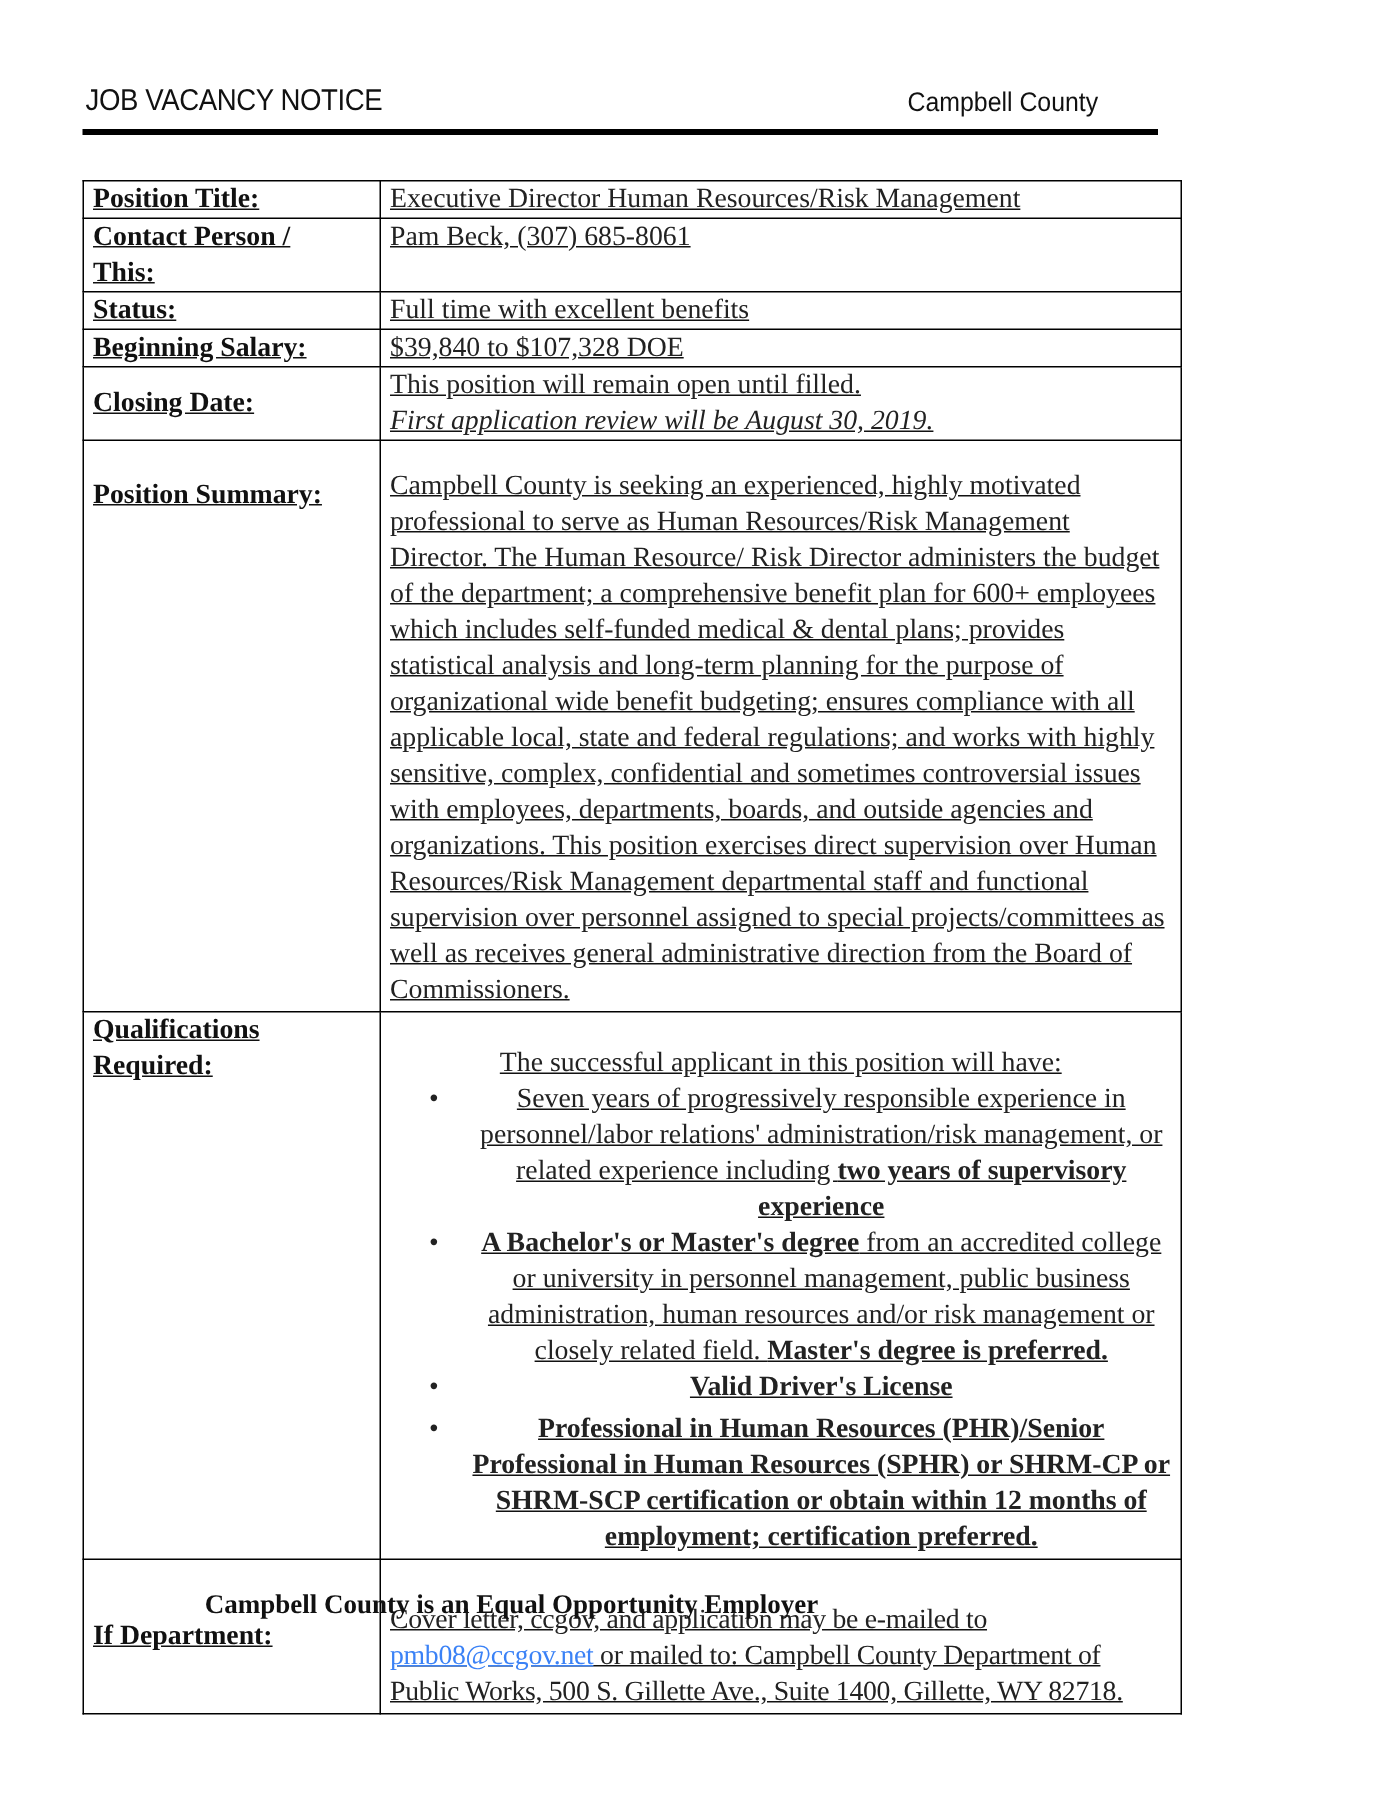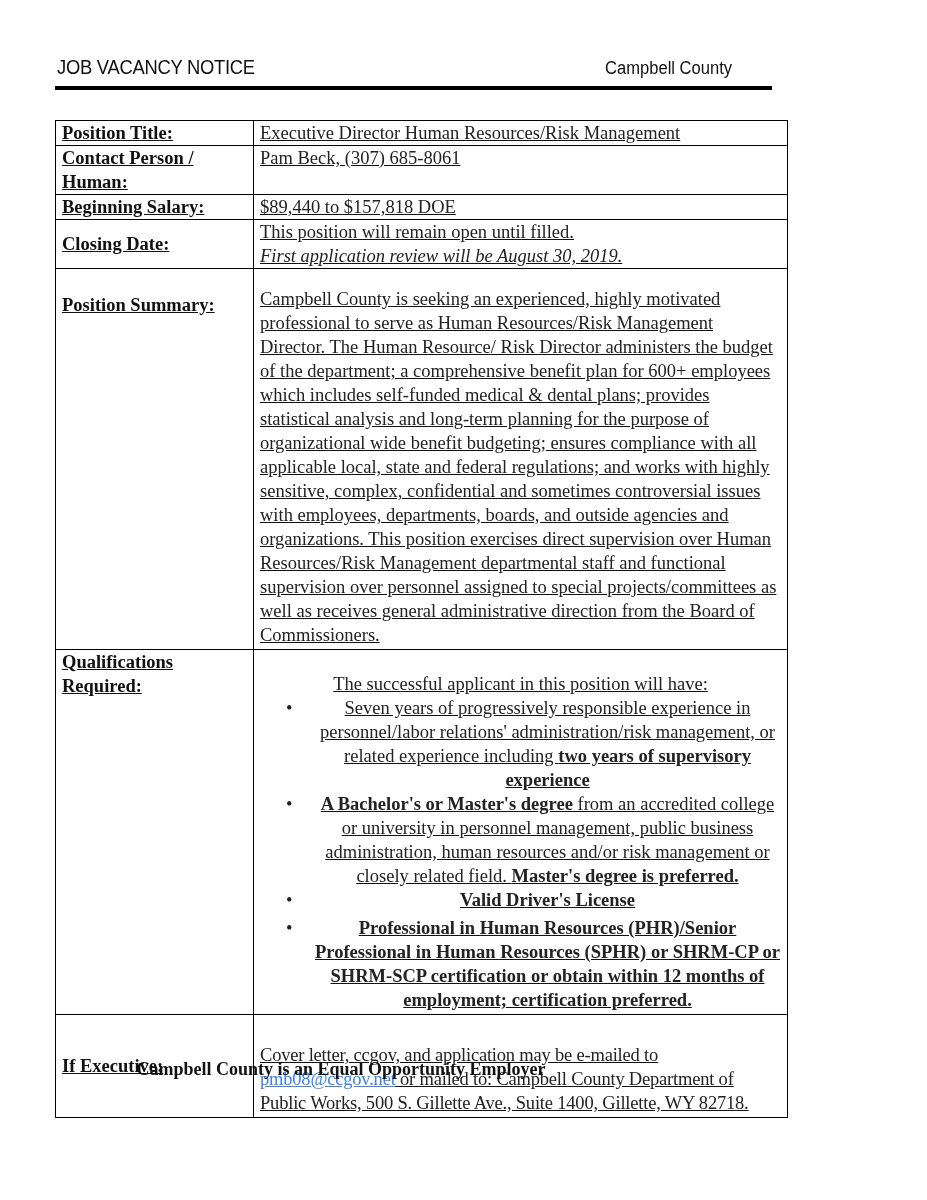--- a/index.html
+++ b/index.html
@@ -142,27 +142,31 @@
 
 <table class="notice">
   <tbody>
       <tr>
     <td class="label">Position Title:</td>
     <td class="value">Executive Director Human Resources/Risk Management</td>
   </tr>
   <tr>
     <td class="label">
       <div>Contact Person /</div>
-      <div>Human:</div>
+      <div>This:</div>
     </td>
     <td class="value">Pam Beck, (307) 685-8061</td>
   </tr>
   <tr>
+    <td class="label">Status:</td>
+    <td class="value">Full time with excellent benefits</td>
+  </tr>
+  <tr>
     <td class="label">Beginning Salary:</td>
-    <td class="value">$89,440 to $157,818 DOE</td>
+    <td class="value">$39,840 to $107,328 DOE</td>
   </tr>
   <tr>
     <td class="label vcenter">Closing Date:</td>
     <td class="value">
       <div>This position will remain open until filled.</div>
       <div class="italic">First application review will be August 30, 2019.</div>
     </td>
   </tr>
   <tr>
     <td class="label summary-label">Position Summary:</td>
@@ -189,19 +193,19 @@
           <b>Valid Driver's License</b>
         </li>
         <li class="spaced">
           <span class="bullet">•</span>
           <b>Professional in Human Resources (PHR)/Senior Professional in Human Resources (SPHR) or SHRM-CP or SHRM-SCP certification or obtain within 12 months of employment; certification preferred.</b>
         </li>
       </ul>
     </td>
   </tr>
   <tr>
-    <td class="label vcenter">If Executive:</td>
+    <td class="label vcenter">If Department:</td>
     <td class="value interest-cell"><span>Cover letter, ccgov, and application may be e-mailed to </span><a class="email-link">pmb08@ccgov.net</a><span> or mailed to: Campbell County Department of Public Works, 500 S. Gillette Ave., Suite 1400, Gillette, WY 82718.</span></td>
   </tr>
 </tbody>
   </table>
 
 <div class="footer">Campbell County is an Equal Opportunity Employer</div>
 
 </body></html>

